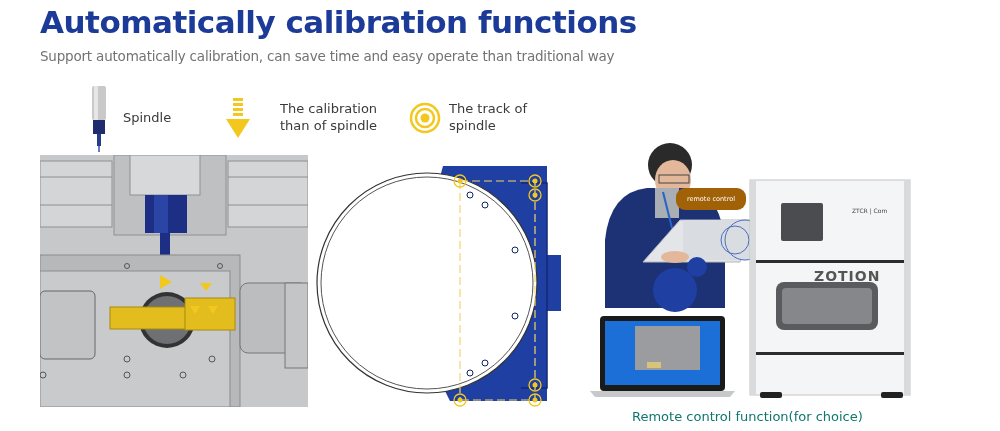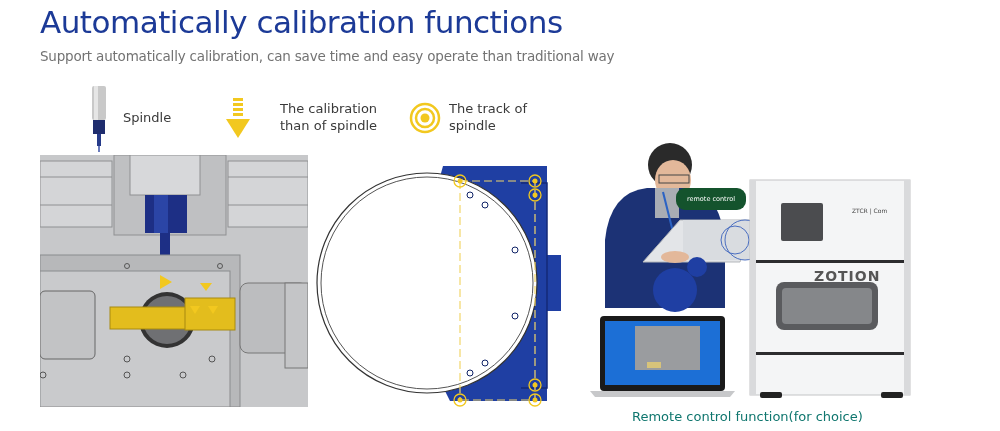--- a/index.html
+++ b/index.html
@@ -1,22 +1,22 @@
 <!DOCTYPE html>
 <html><head>
 <meta charset="utf-8">
 <style>
   html, body { margin:0; padding:0; background:#ffffff; }
   body { width:1000px; height:431px; position:relative; overflow:hidden; font-family:"DejaVu Sans", sans-serif; }
   .abs { position:absolute; }
-  .title { left:40px; top:4px; font-size:31px; font-weight:normal; color:#1c3a97; letter-spacing:-0.5px; white-space:nowrap; }
+  .title { left:40px; top:4px; font-size:31px; font-weight:bold; color:#1c3a97; letter-spacing:-0.5px; white-space:nowrap; }
   .subtitle { left:40px; top:48px; font-size:13.5px; color:#737373; white-space:nowrap; letter-spacing:-0.2px; }
   .legend-label { font-size:13px; color:#3a3a3a; line-height:17px; }
   .caption { left:632px; top:409px; font-size:13px; color:#0f766e; white-space:nowrap; }
-  .bubble { left:676px; top:188px; width:70px; height:22px; background:#14532d; border-radius:9px; color:#fff; font-size:6.5px; line-height:22px; text-align:center; }
+  .bubble { left:676px; top:188px; width:70px; height:22px; background:#a16207; border-radius:9px; color:#fff; font-size:6.5px; line-height:22px; text-align:center; }
 </style>
 </head>
 <body>
 
 <div class="abs title">Automatically calibration functions</div>
 <div class="abs subtitle">Support automatically calibration, can save time and easy operate than traditional way</div>
 
 <div class="abs" style="left:0;top:80px;width:600px;height:70px;">
 
   <svg class="abs" style="left:88px;top:6px;" width="22" height="66" viewBox="0 0 22 66">

